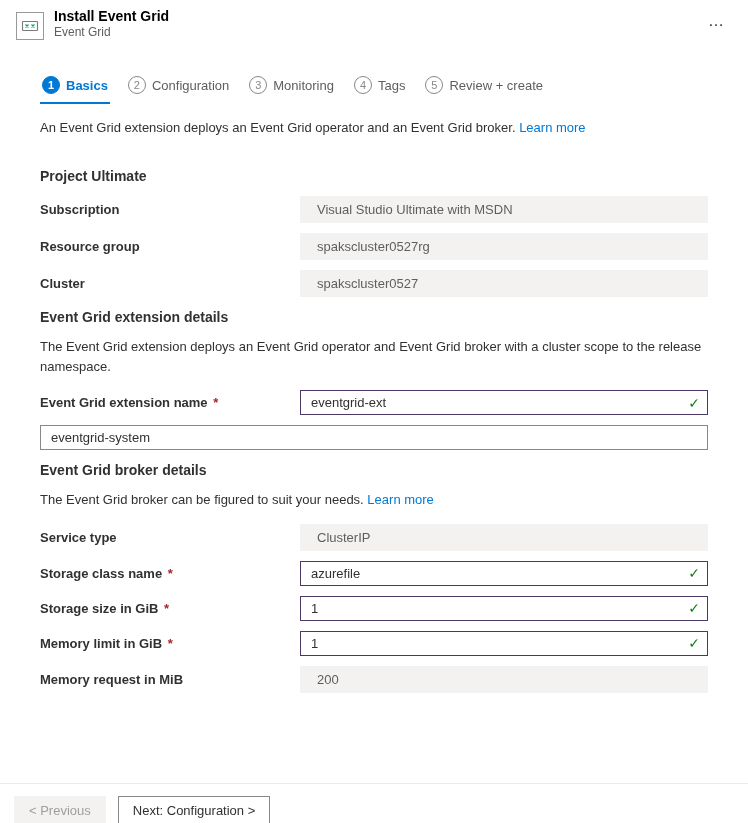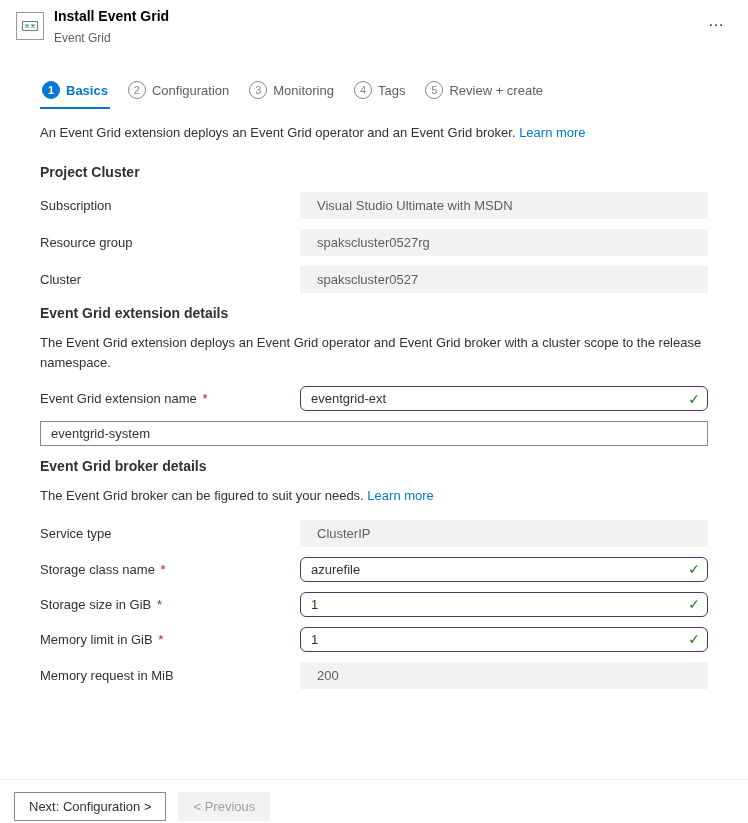--- a/index.html
+++ b/index.html
@@ -12,21 +12,21 @@
     }
     .header { display: flex; align-items: flex-start; padding: 8px 16px; gap: 10px; }
     .header-icon {
       width: 28px; height: 28px; border: 1px solid #999; margin-top: 4px;
       display: flex; align-items: center; justify-content: center;
       background: #fff;
     }
     .header-icon svg { width: 18px; height: 18px; }
     .header-titles { flex: 1; }
     .page-title { font-size: 14px; font-weight: 600; color: #000; }
-    .page-subtitle { font-size: 12px; color: #605e5c; margin-top: 7px; }
+    .page-subtitle { font-size: 12px; color: #605e5c; margin-top: 1px; }
     .header-more { font-size: 16px; padding: 4px 8px; color: #323130; cursor: pointer; }
 
     .tabs { display: flex; gap: 16px; padding: 0 40px; margin-top: 22px; border-bottom: none; }
     .tab {
       display: flex; align-items: center; gap: 6px;
       padding: 6px 2px 10px 2px; cursor: pointer; color: #605e5c;
       position: relative;
     }
     .tab-circle {
       width: 18px; height: 18px; border-radius: 50%;
@@ -35,42 +35,42 @@
       background: #fff;
     }
     .tab.active .tab-circle { background: #0078d4; border-color: #0078d4; color: #fff; }
     .tab.active { color: #0078d4; font-weight: 600; }
     .tab.active::after {
       content: ""; position: absolute; left: 0; right: 0; bottom: 0;
       height: 2px; background: #0078d4;
     }
 
     .content { padding: 16px 40px 80px 40px; }
-    .description { margin-bottom: 24px; }
+    .description { margin-bottom: 33px; }
     .link { color: #0078d4; text-decoration: none; cursor: pointer; }
 
     .section-heading { font-weight: 600; font-size: 14px; margin-top: 12px; margin-bottom: 12px; }
     .section-desc { margin-bottom: 14px; line-height: 1.5; }
 
     .form-row { display: flex; align-items: center; margin-bottom: 10px; }
-    .form-row .label { width: 260px; flex-shrink: 0; color: #323130; }
+    .form-row .label { width: 260px; flex-shrink: 0; color: #323130; font-weight: bold; }
     .form-row .required { color: #a4262c; margin-left: 2px; }
     .form-row .control { flex: 1; }
 
     .readonly-box {
       background: #f3f2f1; padding: 5px 16px; color: #605e5c;
       width: 100%; border: 1px solid #f3f2f1;
     }
 
     .text-input {
       width: 100%; padding: 4px 28px 4px 10px;
       border: 1px solid #8a8886; font-size: 13px; color: #323130;
       font-family: inherit; outline: none;
     }
-    .text-input.validated { border-color: #4b3867; border-radius: 6px; }
+    .text-input.validated { border-color: #4b3867; }
     .input-wrap { position: relative; }
     .check-icon {
       position: absolute; right: 8px; top: 50%; transform: translateY(-50%);
       color: #107c10; font-size: 14px;
     }
 
     .footer {
       position: static; display: flex; gap: 12px;
       padding: 12px 14px; border-top: 1px solid #edebe9; background: #fff;
     }
@@ -121,21 +121,21 @@
   </div>
 </div>
 
 <div class="content">
 
   <div class="description">
     <span>An Event Grid extension deploys an Event Grid operator and an Event Grid broker.</span>
     <a class="link">Learn more</a>
   </div>
 
-  <div class="section-heading">Project Cluster</div>
+  <div class="section-heading">Project Ultimate</div>
 
   <div class="form-row">
     <div class="label">Subscription</div>
     <div class="control">
         <div class="readonly-box">Visual Studio Ultimate with MSDN</div>
       </div>
   </div>
   <div class="form-row">
     <div class="label">Resource group</div>
     <div class="control">
@@ -222,15 +222,15 @@
   <div class="form-row">
     <div class="label">Memory request in MiB</div>
     <div class="control">
         <div class="readonly-box">200</div>
       </div>
   </div>
 
 </div>
 
 <div class="footer">
+  <button class="btn disabled">&lt; Previous</button>
   <button class="btn">Next: Configuration &gt;</button>
-  <button class="btn disabled">&lt; Previous</button>
 </div>
 
 </body></html>

